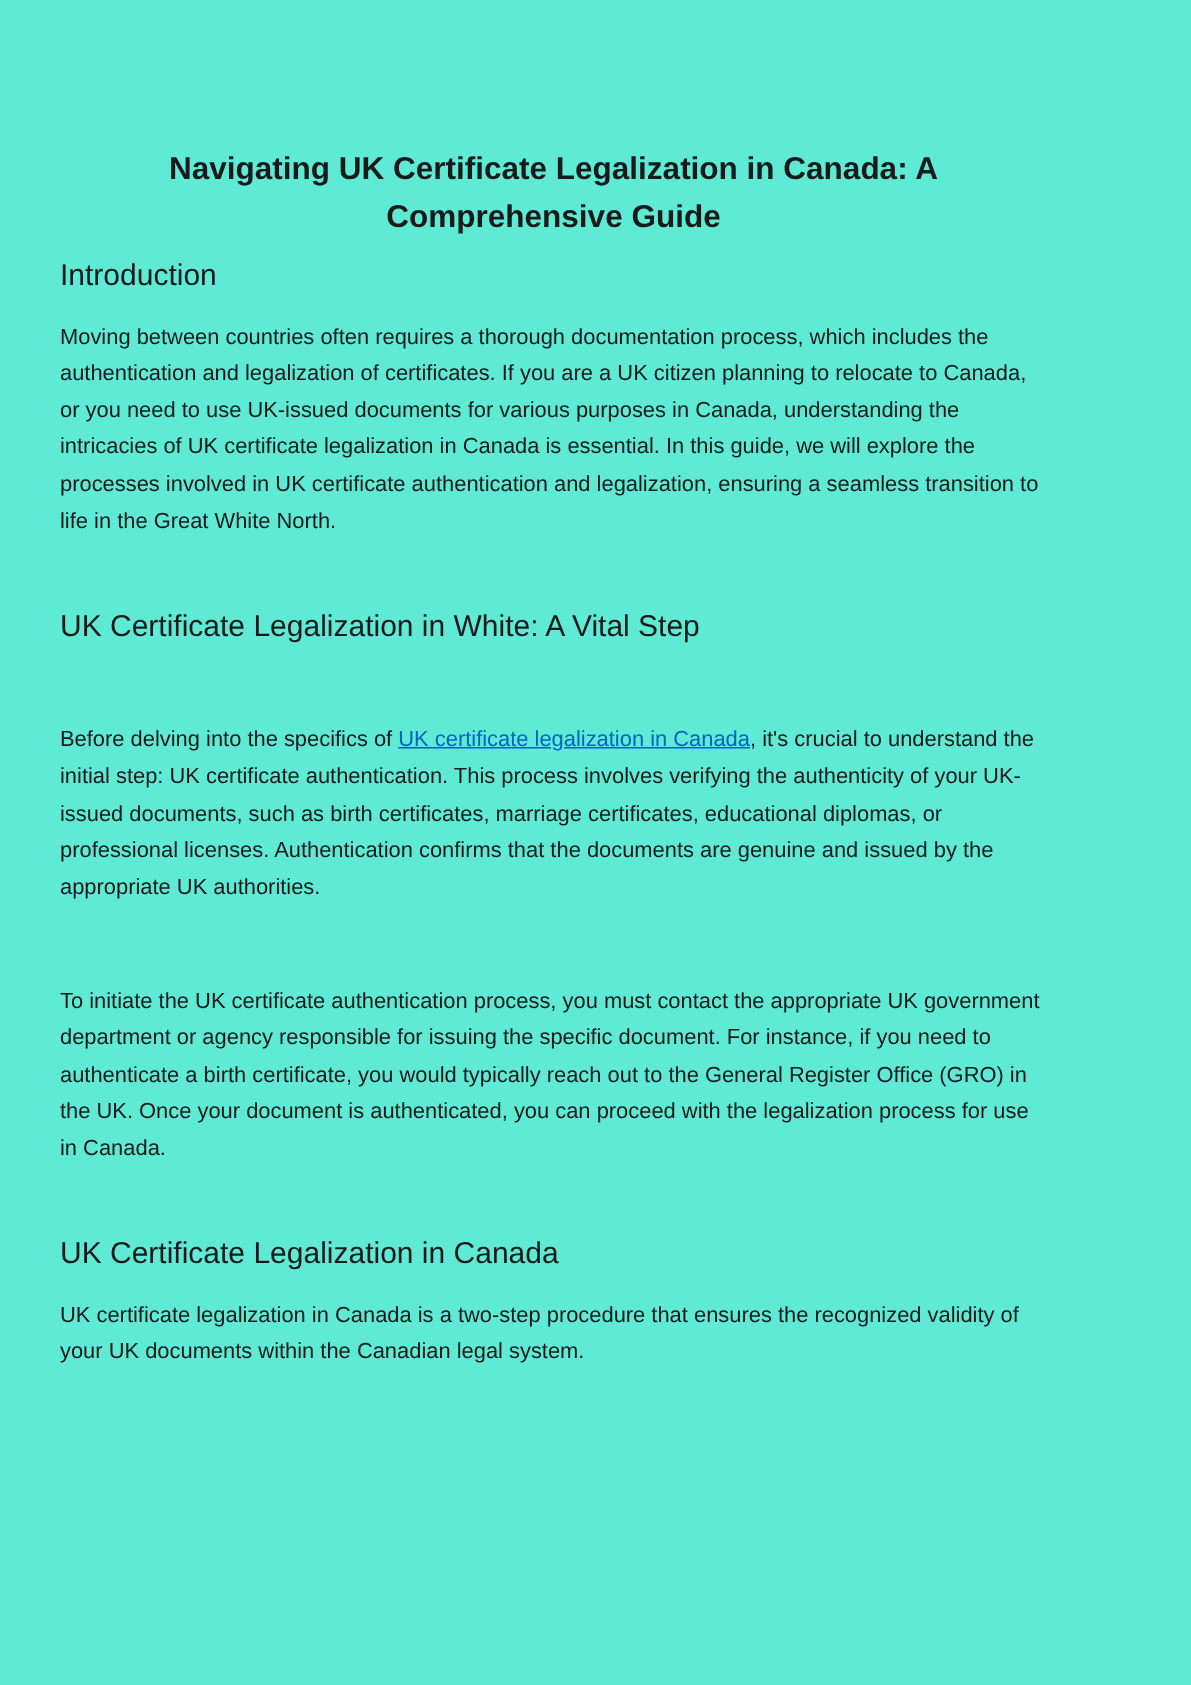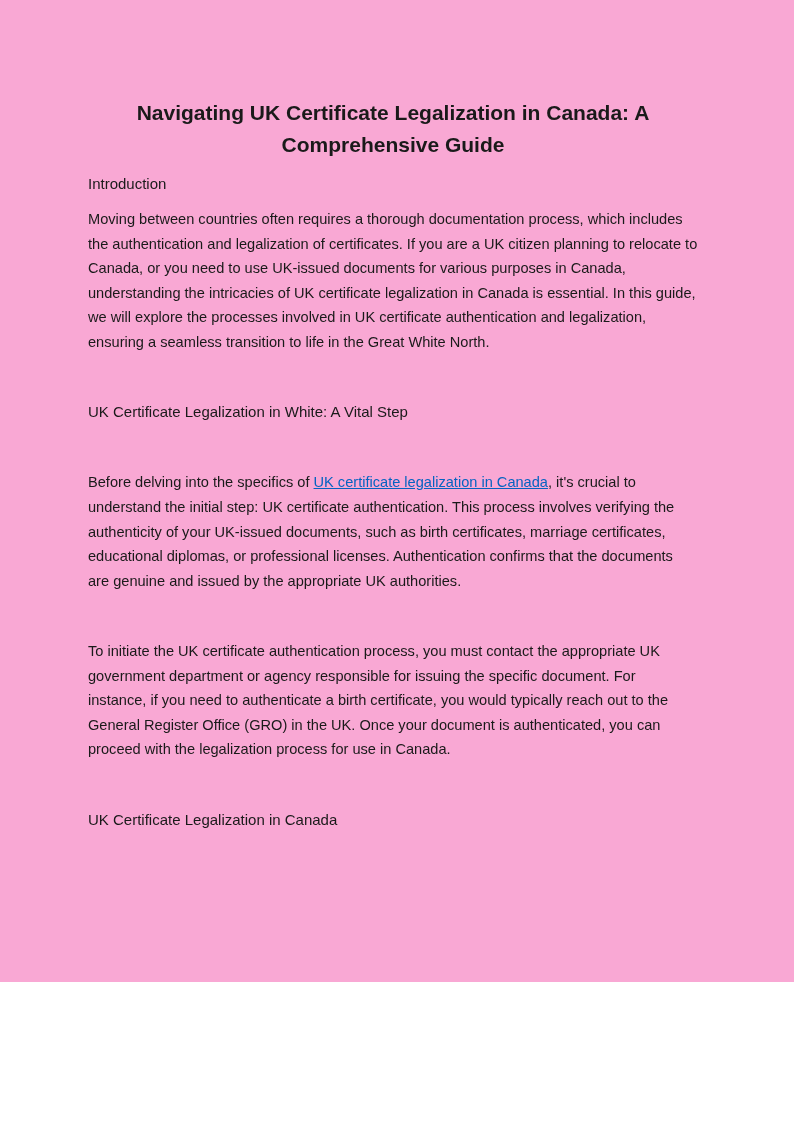--- a/index.html
+++ b/index.html
@@ -8,40 +8,41 @@
   }
   body {
     width: 794px;
     height: 1123px;
     overflow: hidden;
     font-family: "Liberation Sans", "DejaVu Sans", sans-serif;
     color: #1a1a1a;
   }
   .page {
     width: 794px;
-    height: 982px;
-    background: #f9a8d4;
-    padding: 97px 96px 0 88px;
+    height: 1123px;
+    background: #5eead4;
+    padding: 97px 96px 0 40px;
   }
   .doc-title {
     font-size: 21px;
     font-weight: bold;
     line-height: 32px;
     text-align: center;
     color: #1a1a1a;
     margin-bottom: 11px;
   }
   .para {
     font-size: 14.6px;
     line-height: 24.6px;
     margin-bottom: 10.5px;
     text-align: left;
+    margin-top: 16px;
   }
   .heading {
-    font-size: 15px;
+    font-size: 20px;
     line-height: 24.6px;
     margin-bottom: 10.5px;
     font-weight: normal;
   }
   .empty-line {
     height: 24.6px;
     margin-bottom: 10.5px;
   }
   a.doc-link {
     color: #0563C1;
@@ -70,14 +71,15 @@
   <p class="para"><span>Before delving into the specifics of </span><a class="doc-link" href="#">UK certificate legalization in Canada</a><span>, it's crucial to understand the initial step: UK certificate authentication. This process involves verifying the authenticity of your UK-issued documents, such as birth certificates, marriage certificates, educational diplomas, or professional licenses. Authentication confirms that the documents are genuine and issued by the appropriate UK authorities.</span></p>
 
   <div class="empty-line"></div>
 
   <p class="para">To initiate the UK certificate authentication process, you must contact the appropriate UK government department or agency responsible for issuing the specific document. For instance, if you need to authenticate a birth certificate, you would typically reach out to the General Register Office (GRO) in the UK. Once your document is authenticated, you can proceed with the legalization process for use in Canada.</p>
 
   <div class="empty-line"></div>
 
   <p class="heading">UK Certificate Legalization in Canada</p>
 
+  <p class="para">UK certificate legalization in Canada is a two-step procedure that ensures the recognized validity of your UK documents within the Canadian legal system.</p>
 
 </div>
 
 </body></html>

